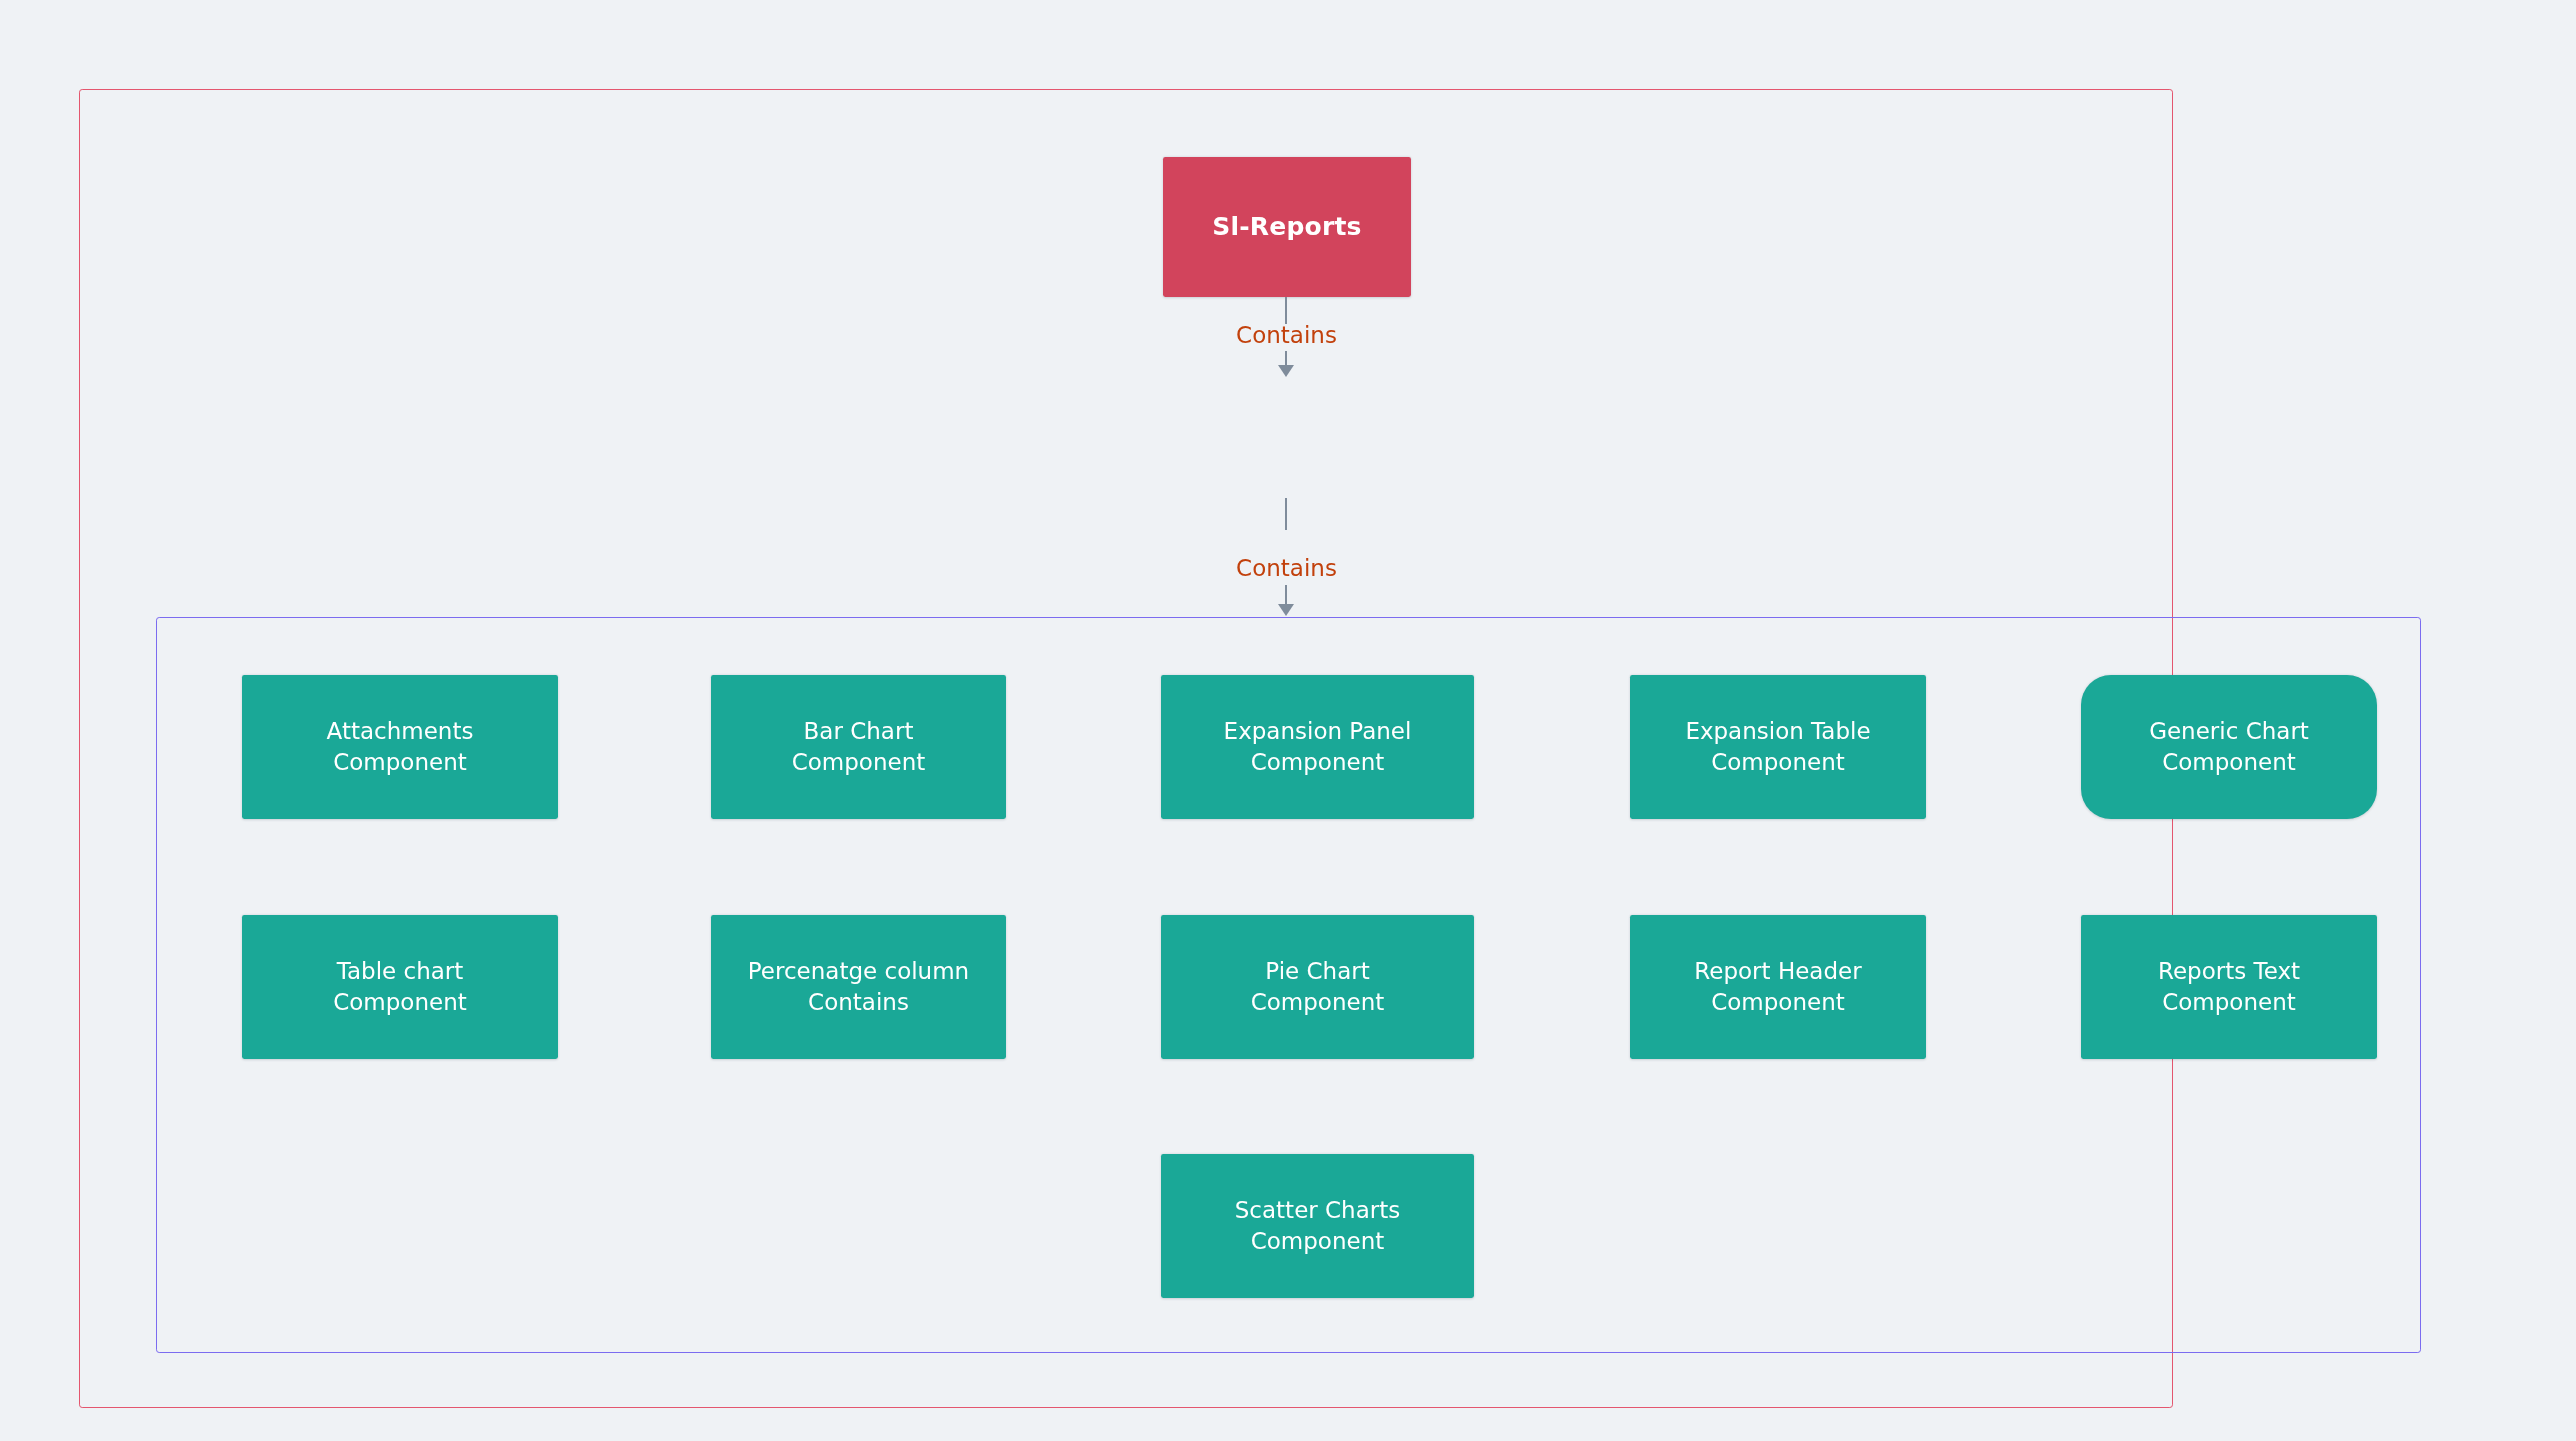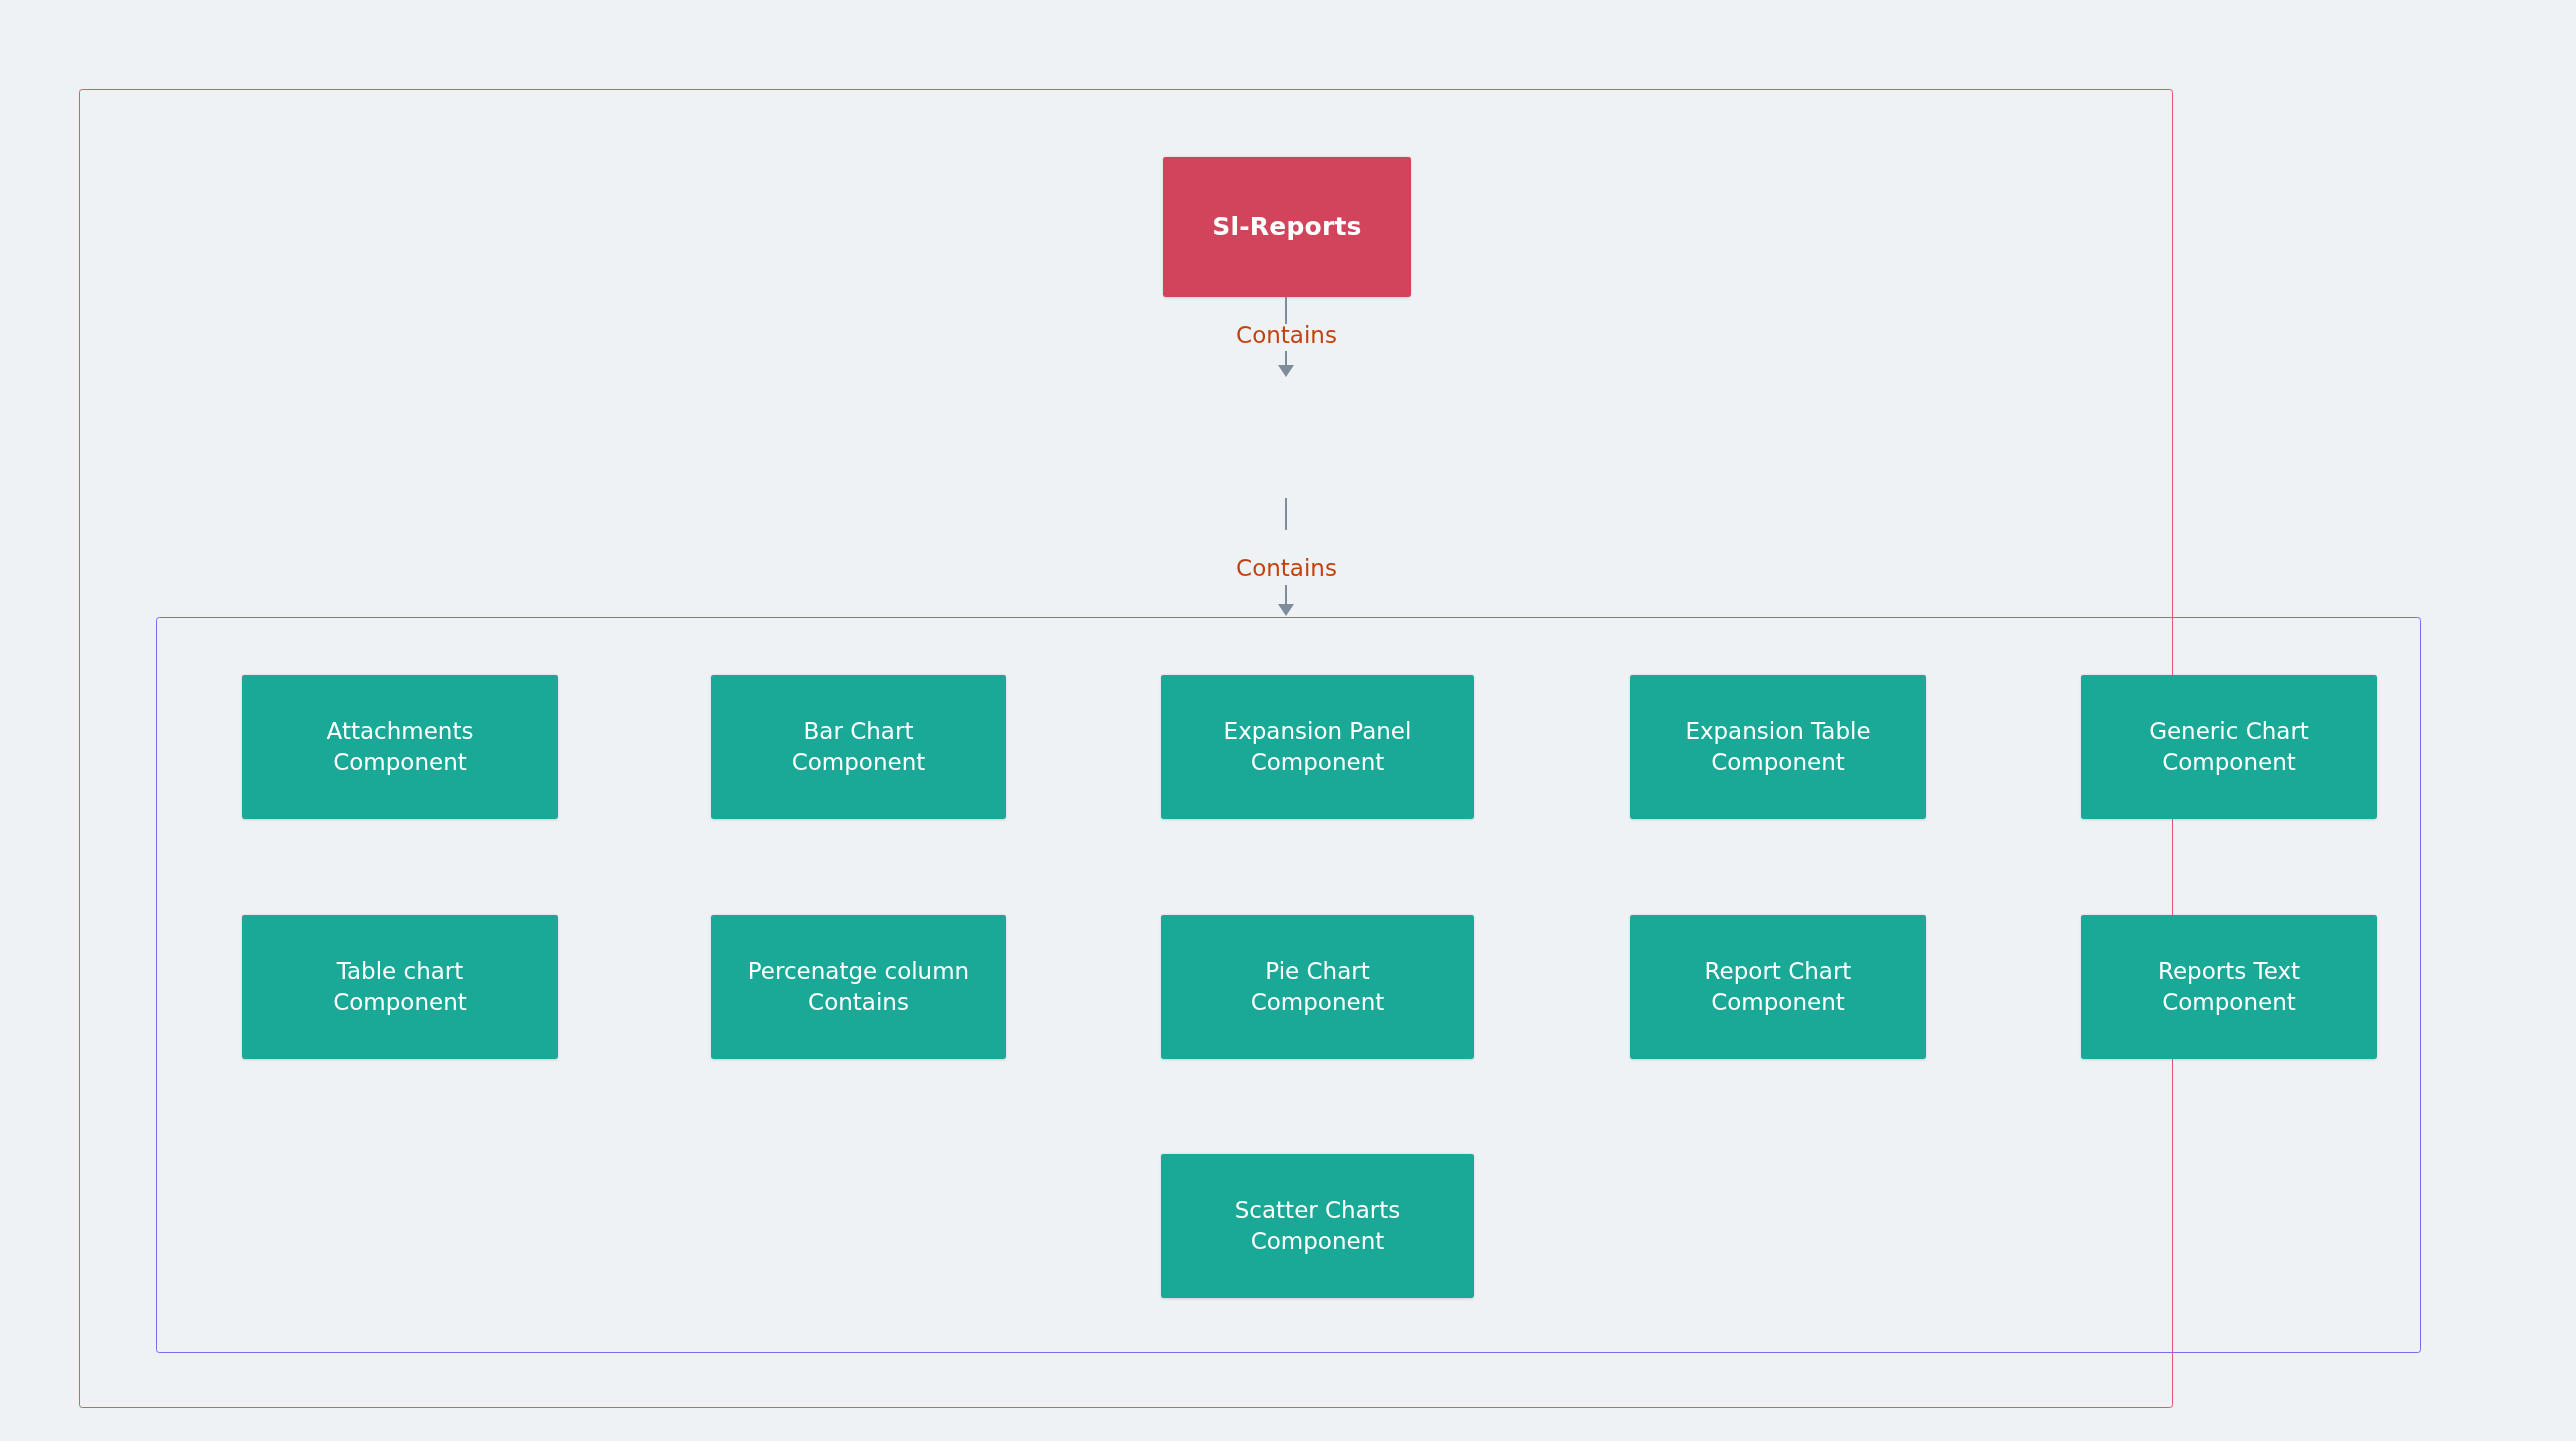--- a/index.html
+++ b/index.html
@@ -148,42 +148,42 @@
   <div class="node node-component" style="left:1142px; top:675px; width:313px; height:144px;">
     <span class="node-label">Expansion Panel
 Component</span>
   </div>
 
   <div class="node node-component" style="left:1611px; top:675px; width:296px; height:144px;">
     <span class="node-label">Expansion Table
 Component</span>
   </div>
 
-  <div class="node node-component" style="left:2062px; top:675px; width:296px; height:144px;">
+  <div class="node node-component" style="left:2062px; top:675px; width:296px; height:144px;border-radius:30px;">
     <span class="node-label">Generic Chart
 Component</span>
   </div>
 
   <div class="node node-component" style="left:223px; top:915px; width:316px; height:144px;">
     <span class="node-label">Table chart
 Component</span>
   </div>
 
   <div class="node node-component" style="left:692px; top:915px; width:295px; height:144px;">
     <span class="node-label">Percenatge column
 Contains</span>
   </div>
 
   <div class="node node-component" style="left:1142px; top:915px; width:313px; height:144px;justify-content:center;">
     <span class="node-label">Pie Chart
 Component</span>
   </div>
 
   <div class="node node-component" style="left:1611px; top:915px; width:296px; height:144px;">
-    <span class="node-label">Report Chart
+    <span class="node-label">Report Header
 Component</span>
   </div>
 
   <div class="node node-component" style="left:2062px; top:915px; width:296px; height:144px;">
     <span class="node-label">Reports Text
 Component</span>
   </div>
 
   <div class="node node-component" style="left:1142px; top:1154px; width:313px; height:144px;">
     <span class="node-label">Scatter Charts

